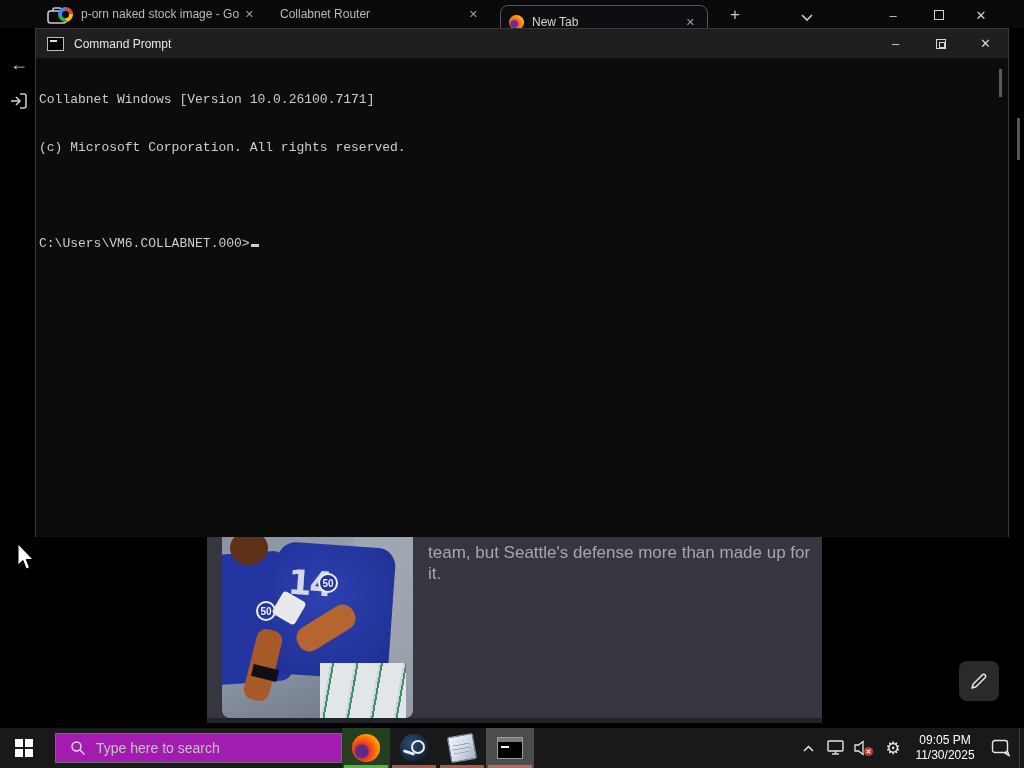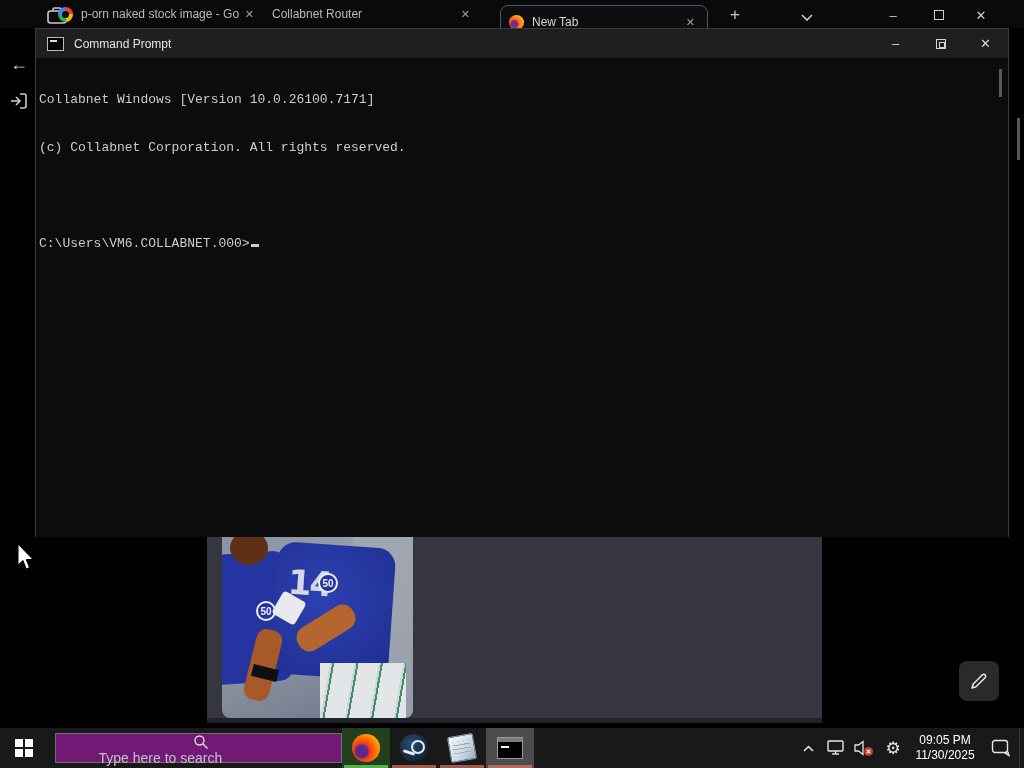--- a/index.html
+++ b/index.html
@@ -10,21 +10,21 @@
   
   .browser-top { position:absolute; left:0; top:0; width:1024px; height:28px;
                  background:#0a0a0c; z-index:1; }
   .fxview { position:absolute; left:40px; top:4px; width:34px; height:22px;
             display:flex; align-items:center; justify-content:center; }
   .tab { position:absolute; top:0; height:28px; display:flex; align-items:center;
          color:#b9b9be; font-size:12px; }
   .tab .tab-label { white-space:nowrap; overflow:hidden; max-width:158px; }
   .tab .tab-close { margin-left:auto; color:#9f9fa4; font-size:11px; padding:0 4px; }
   #tab1 { left:52px; width:212px; padding:0 6px; }
-  #tab2 { left:260px; width:226px; padding:0 12px;gap:12px; }
+  #tab2 { left:268px; width:226px; padding:0 12px;gap:12px; }
   #tab3 { left:500px; top:5px; width:208px; height:34px; padding:0 8px;
           border:1px solid #55555c; border-radius:8px; background:#0e0e12; color:#d6d6da; }
   .favicon { width:15px; height:15px; border-radius:50%; margin-right:8px; flex:0 0 15px; }
   .favicon.google { background:conic-gradient(#ea4335 0 25%, #fbbc05 25% 50%, #34a853 50% 75%, #4285f4 75% 100%); position:relative; }
   .favicon.google::after { content:""; position:absolute; inset:4px; background:#0a0a0c; border-radius:50%; }
   .favicon.firefox { background:radial-gradient(circle at 35% 60%, #6e2e8e 0 26%, #ff5b2e 34%, #ff9500 58%, #ffd54a 85%); }
   .newtab-btn { position:absolute; left:722px; top:6px; width:26px; height:20px; color:#c9c9cd;
                 font-size:17px; line-height:18px; text-align:center; }
   .tabs-chevron { position:absolute; left:800px; top:8px; }
   .bwin-btn { position:absolute; top:4px; width:34px; height:22px; display:flex;
@@ -107,21 +107,21 @@
 
   
   .mouse-cursor { position:absolute; left:16px; top:543px; z-index:50; }
 
   
   .taskbar { position:absolute; left:0; top:728px; width:1024px; height:40px;
              background:#191919; z-index:10; }
   .start-btn { position:absolute; left:0; top:0; width:48px; height:40px;
                display:flex; align-items:center; justify-content:center; }
   .search-box { position:absolute; left:55px; top:5px; width:287px; height:30px;
-                background:#701a75; border:1px solid #6e6e6e; display:flex; align-items:center;flex-direction:column; }
+                background:#a21caf; border:1px solid #6e6e6e; display:flex; align-items:center; }
   .search-box svg { margin:0 10px 0 14px; flex:0 0 auto; }
   .search-box input { background:transparent; border:none; outline:none; color:#cfcfcf;
                       font-size:14px; width:200px; font-family:"Liberation Sans",sans-serif; }
   .search-box input::placeholder { color:#c3c3c3; opacity:1; }
   .tb-app { position:absolute; top:0; width:48px; height:40px; display:flex;
             align-items:center; justify-content:center; }
   .tb-underline { position:absolute; left:2px; bottom:0; width:44px; height:3px; }
   #tb-firefox { left:342px; background:rgba(52,110,38,0.45); }
   #tb-firefox .tb-underline { background:#58b24a; }
   #tb-steam { left:390px; } #tb-steam .tb-underline { background:#a05a50; }
@@ -216,20 +216,21 @@
       <div class="ni ni-num">14</div>
       <div class="ni ni-badge b1">50</div>
       <div class="ni ni-badge b2">50</div>
       <div class="ni ni-wrist"></div>
       <div class="ni ni-arm"></div>
       <div class="ni ni-arm-l"></div>
       <div class="ni ni-band"></div>
       <div class="ni ni-pants"></div>
     </div>
     <div class="news-text">
+      <div>team, but Seattle's defense more than made up for it.</div>
     </div>
   </div>
   <div class="news-source-row">
     <span class="fox-logo">
       <span class="fx-main">FOX</span>
       <span class="fx-sub">SPORTS</span>
     </span>
     <span class="news-source-label">FOX SPORTS</span>
   </div>
   <div class="card-bottom-strip"></div>
@@ -247,21 +248,21 @@
       <div class="cmd-controls">
         <div class="cmd-btn">–</div>
         <div class="cmd-btn">
             <span class="max-glyph"></span>
           </div>
         <div class="cmd-btn">✕</div>
       </div>
     </div>
     <div class="cmd-body">
       <div>Collabnet Windows [Version 10.0.26100.7171]</div>
-      <div>(c) Collabnet Corporation. All rights reserved.</div>
+      <div>(c) Microsoft Corporation. All rights reserved.</div>
       <div>&nbsp;</div>
       <div><span>C:\Users\VM6.COLLABNET.000&gt;</span><span class="cmd-cursor"></span></div>
     </div>
     <div class="cmd-scroll-thumb"></div>
   </div>
 
   <div class="mouse-cursor">
     <svg width="22" height="30" viewBox="0 0 22 30">
         <path d="M2 1 L2 22 L7 17.5 L10.2 26 L13.5 24.6 L10.3 16.5 L17 16.5 Z" fill="#fff" stroke="#000" stroke-width="1"></path>
       </svg>

